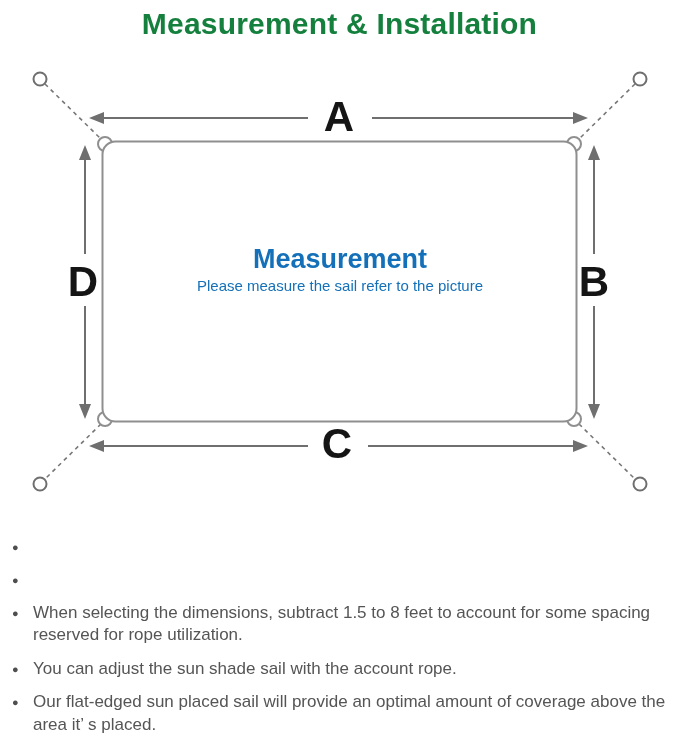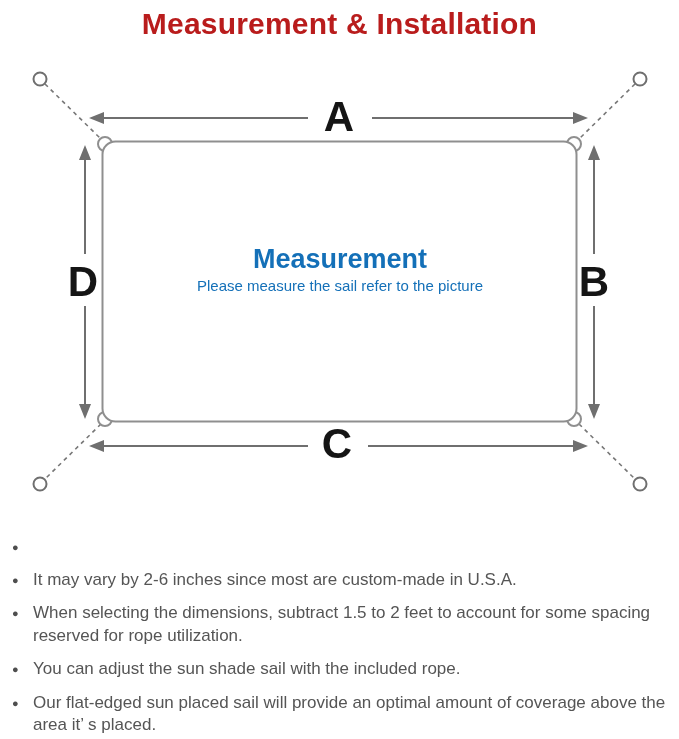--- a/index.html
+++ b/index.html
@@ -3,21 +3,21 @@
 <meta charset="utf-8">
 <style>
   html,body{margin:0;padding:0;}
   body{
     width:679px;height:739px;background:#ffffff;overflow:hidden;
     font-family:"Liberation Sans","DejaVu Sans",sans-serif;
   }
   .page-title{
     margin:0;padding-top:5px;height:38px;
     text-align:center;font-size:30px;line-height:38px;font-weight:bold;
-    color:#b91c1c;letter-spacing:0.2px;
+    color:#15803d;letter-spacing:0.2px;
   }
   svg.diagram{display:block;margin-top:17px;}
   svg.diagram text{font-family:"Liberation Sans","DejaVu Sans",sans-serif;}
   .dim-label{font-size:42px;font-weight:bold;fill:#151515;}
   .center-title{font-size:27px;font-weight:bold;fill:#1470b8;}
   .center-sub{font-size:15px;fill:#1470b8;}
   .notes{
     list-style:none;margin:26px 0 0 0;padding:0 8px 0 12px;
   }
   .notes li{
@@ -97,27 +97,26 @@
   <text class="center-title" x="340" y="268" text-anchor="middle">Measurement</text>
   <text class="center-sub" x="340" y="291" text-anchor="middle">Please measure the sail refer to the picture</text>
 </svg>
 
 <ul class="notes">
   <li>
     <span class="dot">●</span>
   </li>
   <li>
     <span class="dot">●</span>
-    <span class="note-text">It may vary by 2-6 inches since most are custom-made in U.S.A.</span>
   </li>
   <li>
     <span class="dot">●</span>
-    <span class="note-text">When selecting the dimensions, subtract 1.5 to 2 feet to account for some spacing reserved for rope utilization.</span>
+    <span class="note-text">When selecting the dimensions, subtract 1.5 to 8 feet to account for some spacing reserved for rope utilization.</span>
   </li>
   <li>
     <span class="dot">●</span>
-    <span class="note-text">You can adjust the sun shade sail with the included rope.</span>
+    <span class="note-text">You can adjust the sun shade sail with the account rope.</span>
   </li>
   <li>
     <span class="dot">●</span>
     <span class="note-text">Our flat-edged sun placed sail will provide an optimal amount of coverage above the area it’ s placed.</span>
   </li>
 </ul>
 
 </body></html>

